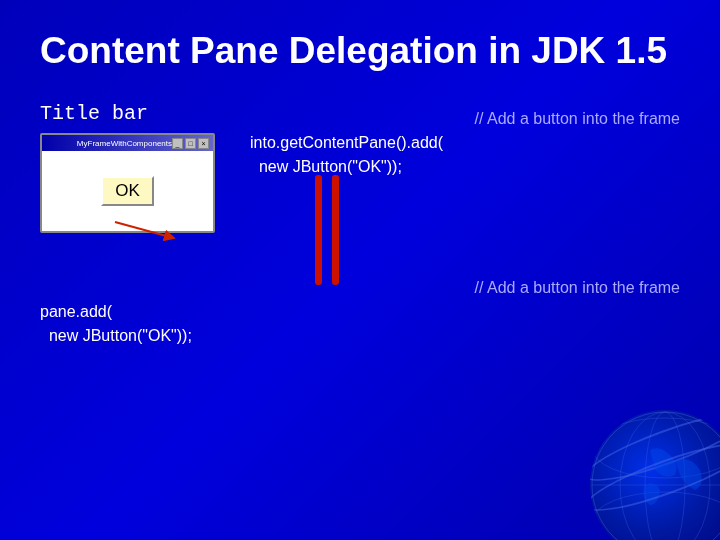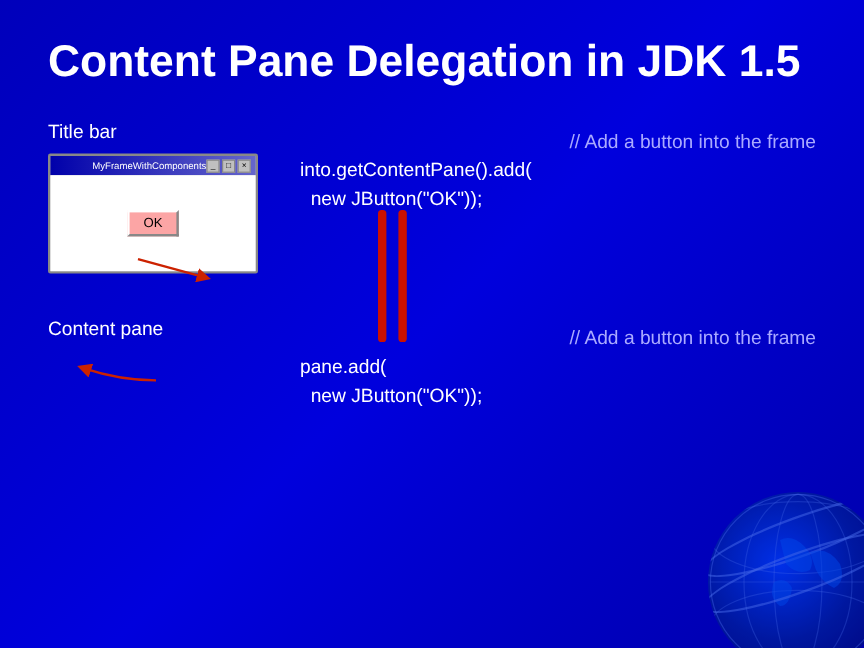--- a/index.html
+++ b/index.html
@@ -24,23 +24,23 @@
     .title {
       color: white;
       font-size: 37px;
       font-weight: bold;
       margin-bottom: 30px;
       font-family: Arial, sans-serif;
     }
 
     .label {
       color: white;
-      font-size: 16px;
+      font-size: 20px;
       margin-bottom: 8px;
-      font-family: Liberation Sans, sans-serif;
+      font-family: Liberation Mono, monospace;
     }
 
     
     .window-mockup {
       width: 175px;
       background: #c0c0c0;
       border: 2px solid #888;
       border-radius: 2px;
       margin-top: 5px;
     }
@@ -81,25 +81,25 @@
     .window-body {
       background: white;
       height: 80px;
       display: flex;
       align-items: center;
       justify-content: center;
       padding: 10px;
     }
 
     .ok-button {
-      background: #fca5a5;
+      background: #fef9c3;
       border: 2px solid;
       border-color: white #888 #888 white;
       padding: 3px 12px;
-      font-size: 11px;
+      font-size: 17px;
       font-family: Arial, sans-serif;
     }
 
     .code-block {
       background: transparent;
       padding: 5px 0;
       margin-bottom: 15px;
     }
 
     .code-line {
@@ -215,33 +215,20 @@
       </div>
     </div>
   </div>
 
   <div style="position: absolute; left: 315px; top: 175px; display: flex; gap: 10px;">
     <div style="width: 7px; height: 110px; background: #cc1100; border-radius: 3px;"></div>
     <div style="width: 7px; height: 110px; background: #cc1100; border-radius: 3px;"></div>
   </div>
 
   <div class="bottom-section">
-    <div class="left-col">
-      <div class="label">Content pane</div>
-
-      
-      <svg width="120" height="40" style="margin-top: 5px;">
-        <defs>
-          <marker id="arrowhead-red2" markerWidth="6" markerHeight="6" refX="3" refY="3" orient="auto">
-            <path d="M0,0 L6,3 L0,6 Z" fill="#cc2200"></path>
-          </marker>
-        </defs>
-        <path d="M 90,20 Q 60,20 30,10" stroke="#cc2200" stroke-width="2" fill="none" marker-end="url(#arrowhead-red2)"></path>
-      </svg>
-    </div>
 
     <div class="right-col">
       <div class="code-block">
         <div class="code-line comment">// Add a button into the frame</div>
         <div class="code-line code">pane.add(</div>
         <div class="code-line indent">  new JButton("OK"));</div>
       </div>
     </div>
   </div>
 

